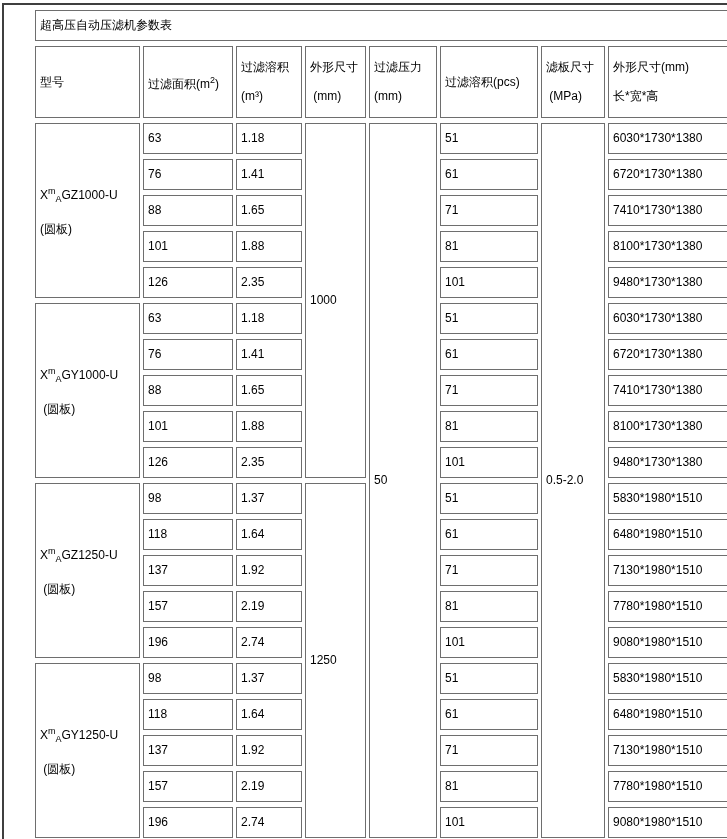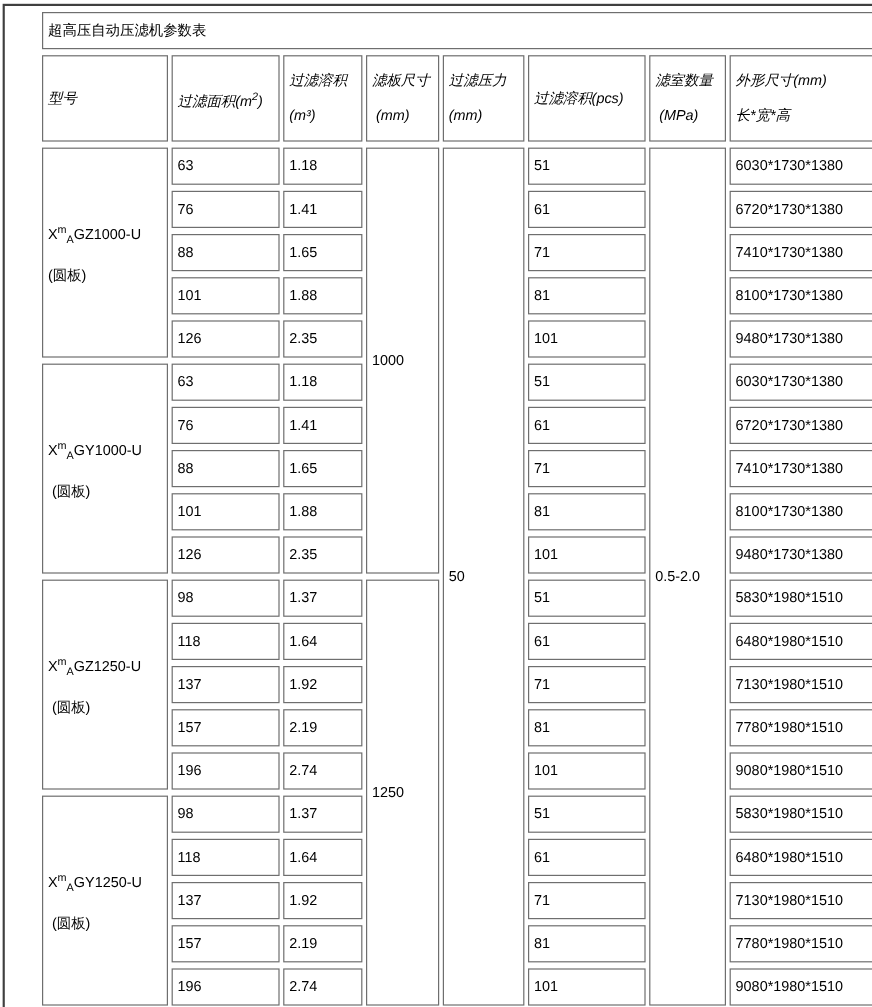--- a/index.html
+++ b/index.html
@@ -23,21 +23,21 @@
     box-sizing: border-box;
     vertical-align: middle;
     text-align: left;
     padding: 0 2px 0 4px;
     line-height: 29px;
     height: 31px;
     overflow: hidden;
     white-space: nowrap;
   }
   td.title-cell { height: 31px; }
-  tr.header-row td { height: 72px; font-style: italic; }
+  tr.header-row td { height: 72px; }
   .ln { display: block; line-height: 29px; }
   sup.ss { font-size: 9px; }
   sub.ss { font-size: 9px; }
 </style>
 </head>
 <body>
 
 <table class="spec">
   <colgroup>
     <col style="width:105px">
@@ -56,30 +56,30 @@
   </tr>
 
   <tr class="header-row">
     <td>型号</td>
     <td><span>过滤面积(m</span><sup class="ss">2</sup><span>)</span></td>
     <td>
           <span class="ln">过滤溶积</span>
           <span class="ln">(m³)</span>
         </td>
     <td>
-          <span class="ln">滤板尺寸</span>
+          <span class="ln">外形尺寸</span>
           <span class="ln">&nbsp;(mm)</span>
         </td>
     <td>
           <span class="ln">过滤压力</span>
           <span class="ln">(mm)</span>
         </td>
     <td>过滤溶积(pcs)</td>
     <td>
-          <span class="ln">滤室数量</span>
+          <span class="ln">滤板尺寸</span>
           <span class="ln">&nbsp;(MPa)</span>
         </td>
     <td>
           <span class="ln">外形尺寸(mm)</span>
           <span class="ln">长*宽*高</span>
         </td>
   </tr>
 
   <tr>
     <td rowspan="5">

